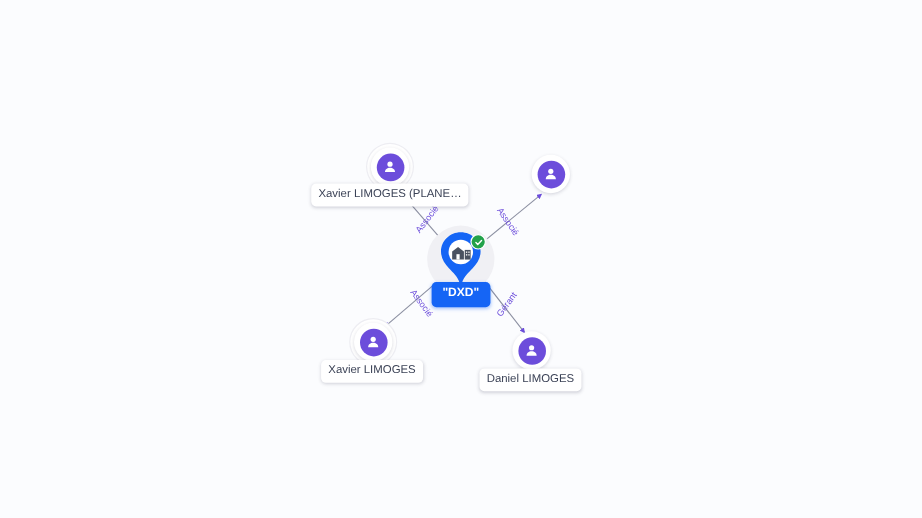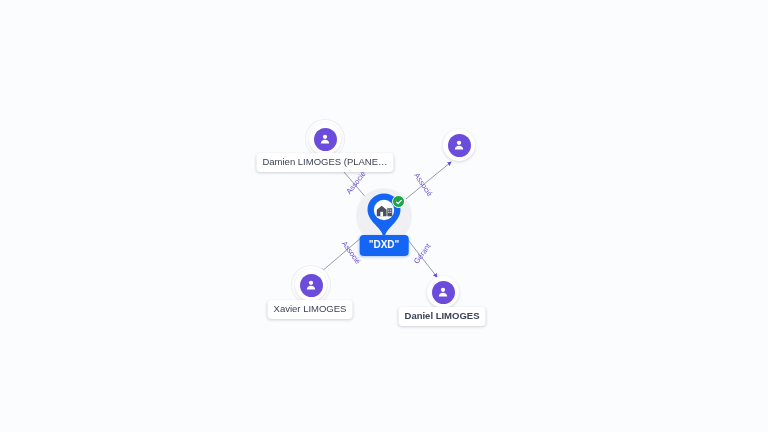--- a/index.html
+++ b/index.html
@@ -200,21 +200,21 @@
   <div class="person-node" style="left:325px; top:139px;">
     <div class="halo"></div>
     <div class="ring"></div>
     <div class="disc">
       <svg width="14" height="14" viewBox="0 0 24 24" fill="#ffffff">
         <circle cx="12" cy="8.2" r="3.7"></circle>
         <path d="M4.8 19.5c0-3.9 3.2-6.3 7.2-6.3s7.2 2.4 7.2 6.3z"></path>
       </svg>
     </div>
   </div>
-  <div class="name-chip" style="left:325px; top:153px;">Damien LIMOGES (PLANE…</div>
+  <div class="name-chip" style="left:325px; top:153px;">Xavier LIMOGES (PLANE…</div>
 
   <div class="person-node no-halo" style="left:459px; top:145px;">
 
     <div class="ring"></div>
     <div class="disc">
       <svg width="14" height="14" viewBox="0 0 24 24" fill="#ffffff">
         <circle cx="12" cy="8.2" r="3.7"></circle>
         <path d="M4.8 19.5c0-3.9 3.2-6.3 7.2-6.3s7.2 2.4 7.2 6.3z"></path>
       </svg>
     </div>
@@ -235,21 +235,21 @@
   <div class="person-node no-halo" style="left:443px; top:292px;">
 
     <div class="ring"></div>
     <div class="disc">
       <svg width="14" height="14" viewBox="0 0 24 24" fill="#ffffff">
         <circle cx="12" cy="8.2" r="3.7"></circle>
         <path d="M4.8 19.5c0-3.9 3.2-6.3 7.2-6.3s7.2 2.4 7.2 6.3z"></path>
       </svg>
     </div>
   </div>
-  <div class="name-chip" style="left:442px; top:307px;font-weight:bold;">Daniel LIMOGES</div>
+  <div class="name-chip" style="left:442px; top:307px;">Daniel LIMOGES</div>
 
   <div id="company-node" style="left:384px; top:216px;">
     <div class="company-halo"></div>
     <div class="pin">
       <svg width="42" height="50" viewBox="0 0 42 50">
         <path d="M21 2.5c-9.1 0-16.5 7.2-16.5 16.1 0 5.6 3 10 6.6 13.9
                  3.3 3.6 7.3 6.7 8.9 12.3 0.3 1 1.7 1 2 0
                  1.6-5.6 5.6-8.7 8.9-12.3 3.6-3.9 6.6-8.3 6.6-13.9
                  C37.5 9.7 30.1 2.5 21 2.5z" fill="#1565f5"></path>
         <circle cx="21" cy="19" r="10.2" fill="#ffffff"></circle>

